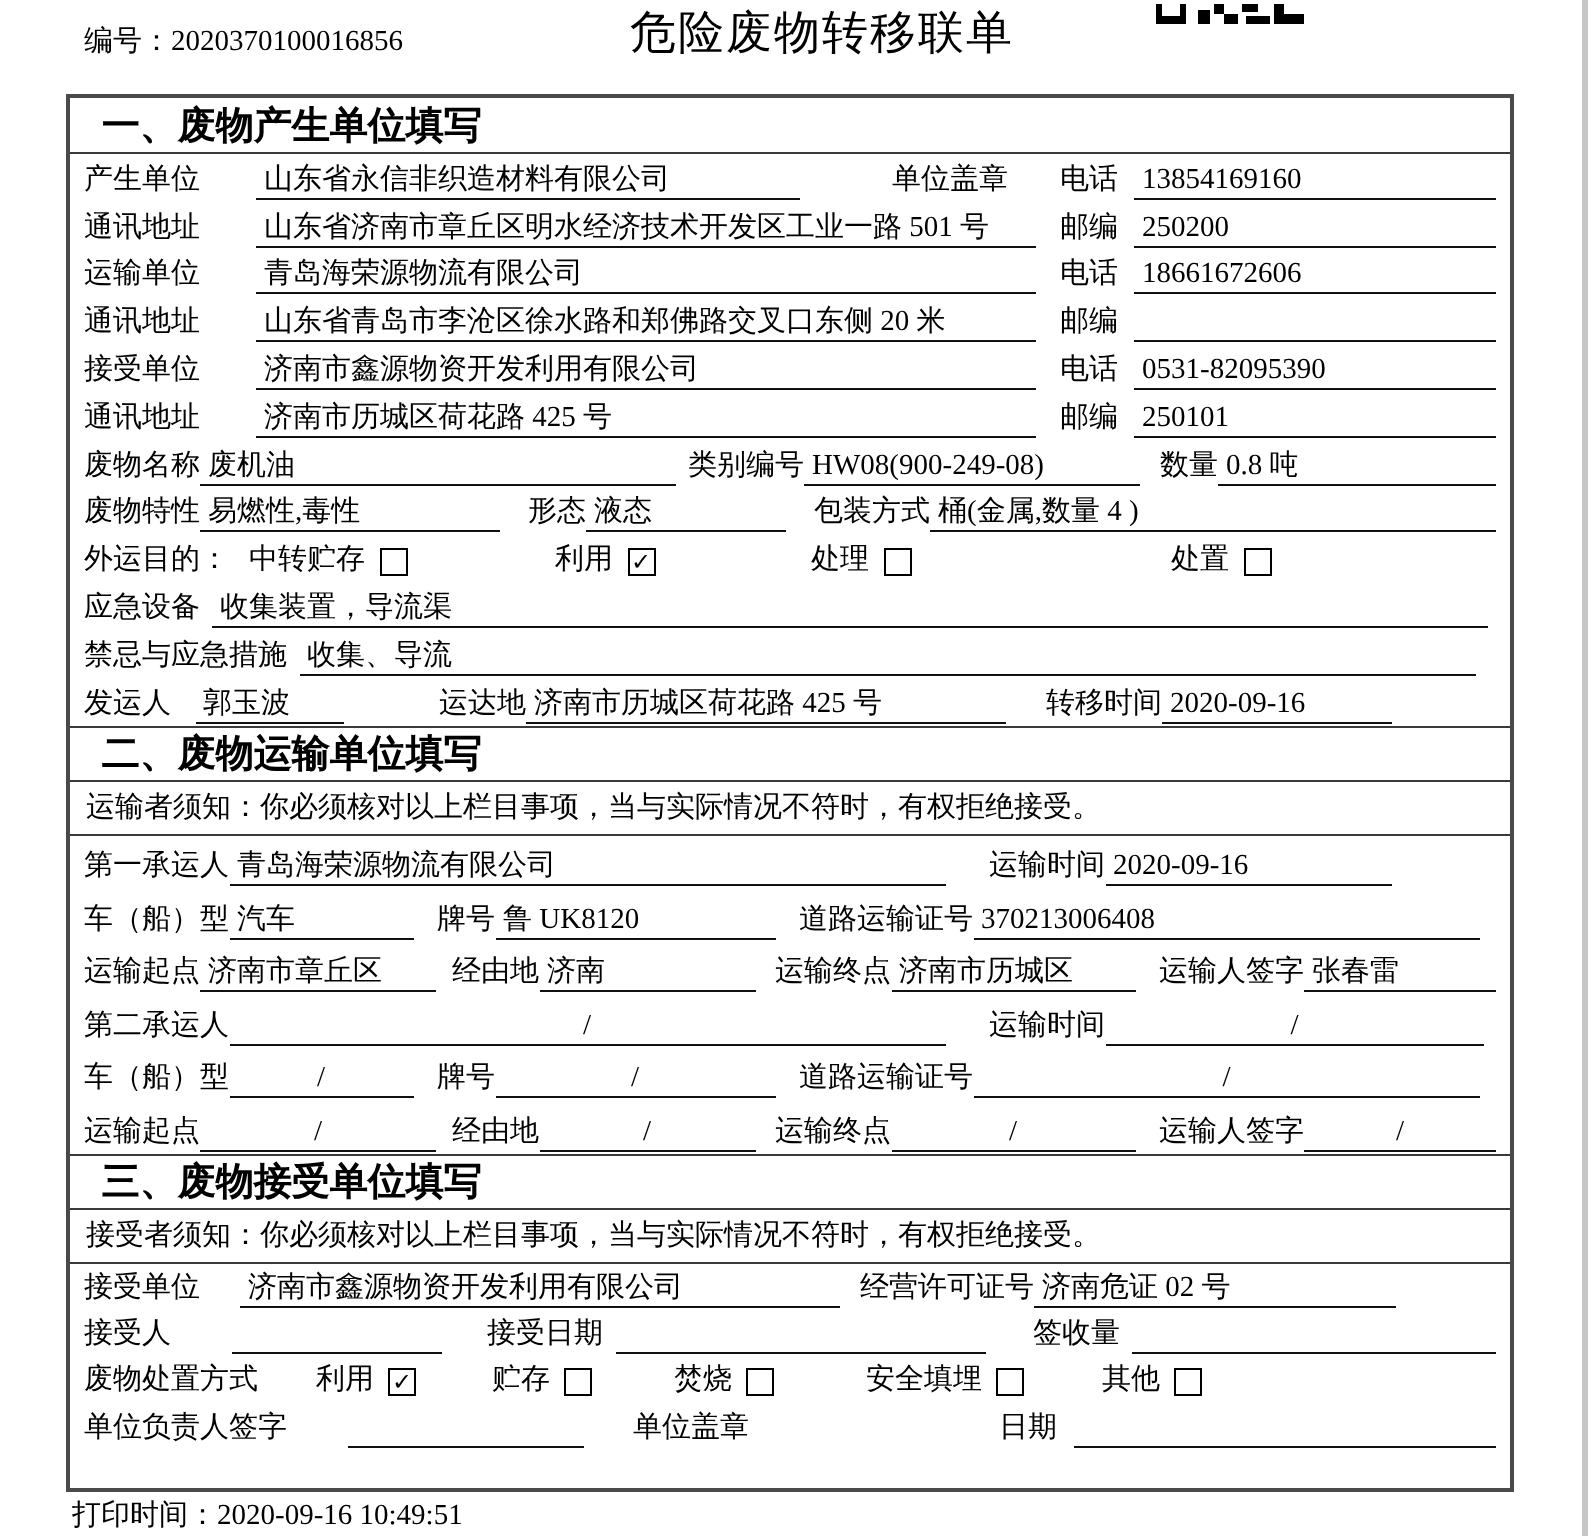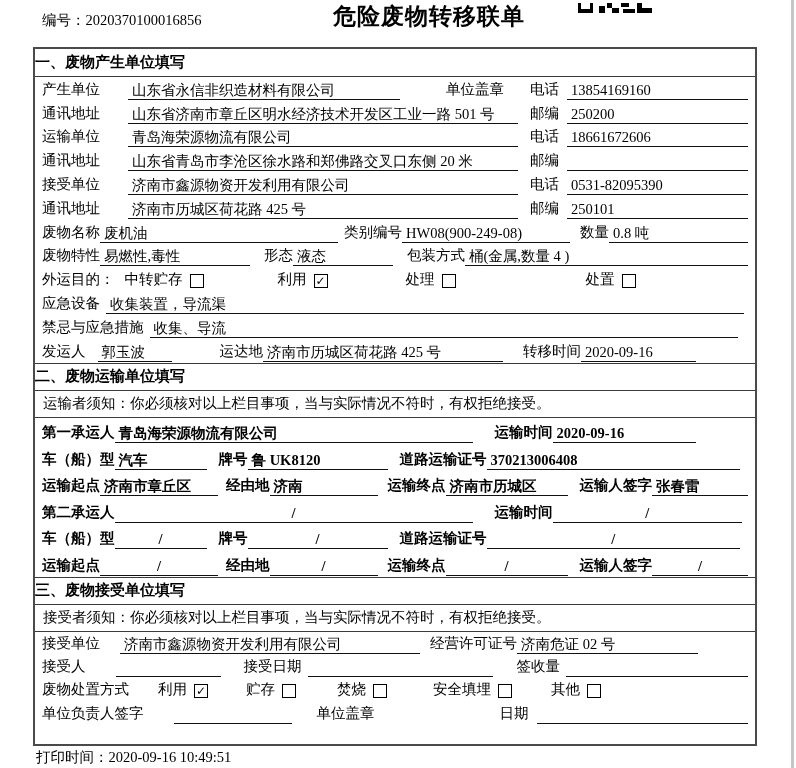--- a/index.html
+++ b/index.html
@@ -4,37 +4,37 @@
 <style>
   * { margin:0; padding:0; box-sizing:border-box; }
   body { background:#fff; }
   .page {
     position:relative; width:796px; height:768px; background:#ffffff;
     font-family:"Liberation Serif","DejaVu Serif",serif; color:#000;
     overflow:hidden;
   }
   .edge-line { position:absolute; top:0; right:2px; width:3px; height:768px; background:#c6c6c6; }
   .serial { position:absolute; left:42px; top:11px; font-size:14.5px; white-space:nowrap; }
-  .doc-title { position:absolute; left:333px; top:1px; font-size:23px; font-weight:bold; letter-spacing:1px; white-space:nowrap; }
+  .doc-title { position:absolute; left:315px; top:1px; font-size:23px; font-weight:normal; letter-spacing:1px; white-space:nowrap; }
   .qr { position:absolute; left:578px; top:0; width:74px; height:11px; }
 
   .form-table {
     position:absolute; left:33px; top:47px; width:724px; height:699px;
     border:2px solid #4a4a4a; font-size:14.5px; overflow:hidden;
     display:flex; flex-direction:column; background:#fff;
   }
   .sec-h {
-    height:28px; display:flex; align-items:center; padding:0 0;
-    font-weight:bold; font-size:15px; border-bottom:1.5px solid #3a3a3a; flex:none;
+    height:28px; display:flex; align-items:center; padding:0 16px;
+    font-weight:bold; font-size:19px; border-bottom:1.5px solid #3a3a3a; flex:none;
   }
   .sec-h.bt { border-top:1.5px solid #3a3a3a; }
   .notice-row { height:27px; display:flex; align-items:center; padding:0 8px; border-bottom:1.5px solid #3a3a3a; flex:none; }
   .row { display:flex; align-items:flex-end; padding:0 7px; flex:none; }
   .r-a { height:23.8px; }
-  .r-b { height:26.5px;font-weight:bold; }
+  .r-b { height:26.5px; }
   .r-c { height:23.3px; }
   .lb { white-space:nowrap; padding-bottom:2px; }
   .uv {
     border-bottom:1.4px solid #111; height:19px; line-height:18px;
     padding:0 4px; white-space:nowrap; overflow:hidden; margin-bottom:1px;
   }
   .fill { flex:1; }
   .ctr { text-align:center; }
   .rgt { width:218px; margin-left:auto; display:flex; align-items:flex-end; flex:none; }
   .rgt .lb { margin-right:8px; }

